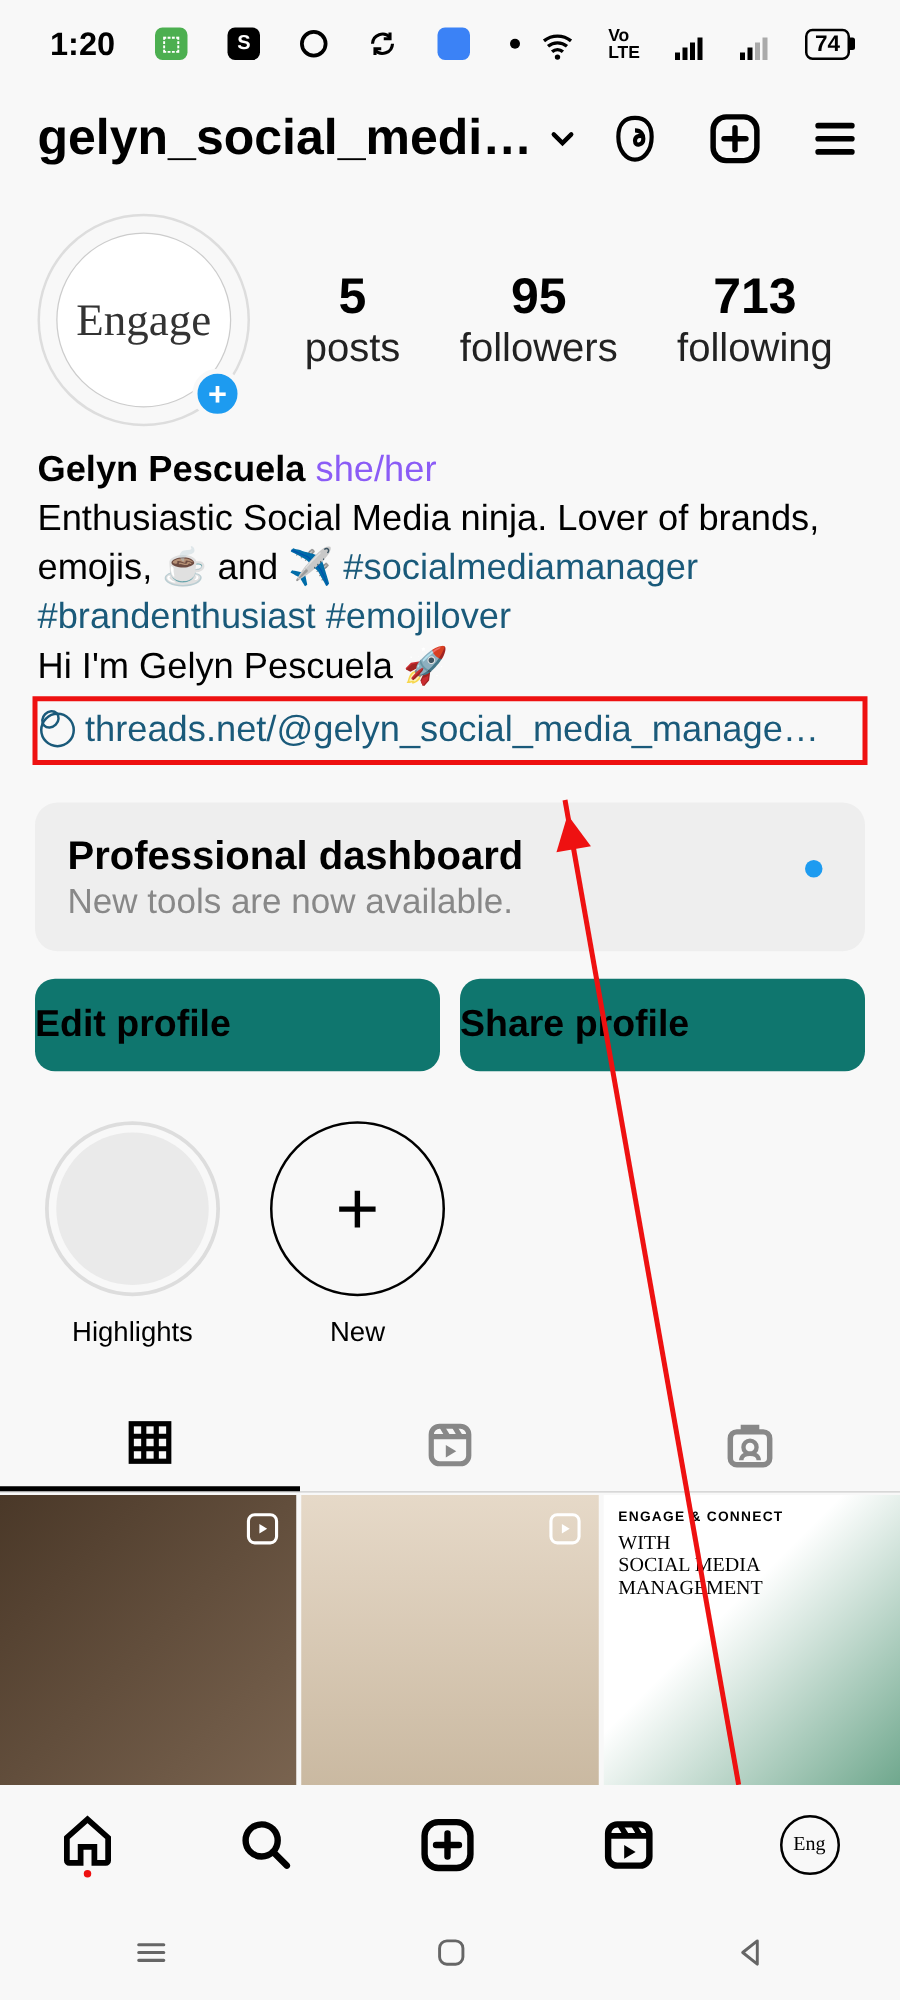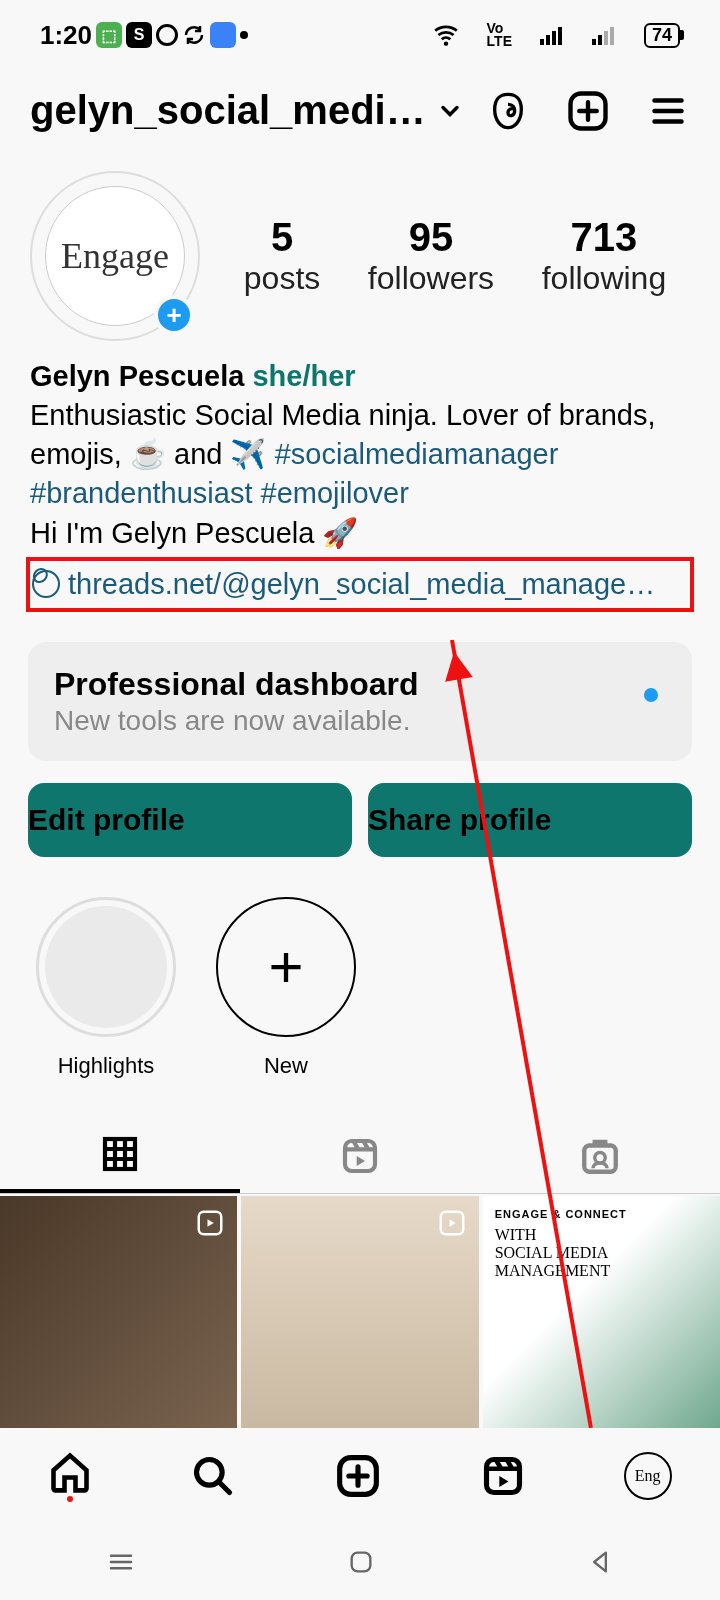--- a/index.html
+++ b/index.html
@@ -14,22 +14,22 @@
   }
   
   .status-bar {
     height: 70px;
     display: flex;
     align-items: center;
     padding: 0 40px;
     font-size: 26px;
     font-weight: 600;
   }
-  .status-left { display: flex; align-items: center; gap: 4px; }
-  .status-right { margin-left: auto; display: flex; align-items: center; gap: 28px; }
+  .status-left { display: flex; align-items: center; gap: 32px; }
+  .status-right { margin-left: auto; display: flex; align-items: flex-end; gap: 28px; }
   .sb-icon { width: 26px; height: 26px; border-radius: 6px; display:inline-flex;align-items:center;justify-content:center;font-size:16px;}
   .green { background:#4caf50;color:#fff;}
   .black { background:#000;color:#fff;}
   .ring { border:3px solid #000;border-radius:50%;width:22px;height:22px;}
   .blue-sq{background:#3b82f6;border-radius:6px;}
   .dot{width:8px;height:8px;border-radius:50%;background:#000;}
   .battery { border:2px solid #000;border-radius:6px;padding:0 6px;font-size:18px;position:relative;}
   .battery::after{content:'';position:absolute;right:-6px;top:5px;width:4px;height:10px;background:#000;border-radius:0 2px 2px 0;}
   .vo{font-size:14px;font-weight:700;line-height:0.9;}
 
@@ -47,21 +47,21 @@
   .avatar-wrap{position:relative;width:170px;height:170px;border:2px solid #ddd;border-radius:50%;display:flex;align-items:center;justify-content:center;}
   .avatar-inner{width:140px;height:140px;border-radius:50%;background:#fff;border:1px solid #ccc;display:flex;align-items:center;justify-content:center;font-family:cursive;font-size:36px;color:#333;}
   .avatar-add{position:absolute;bottom:4px;right:4px;width:40px;height:40px;border-radius:50%;background:#1d9bf0;border:4px solid #f8f8f8;display:flex;align-items:center;justify-content:center;color:#fff;font-size:26px;font-weight:700;}
   .stats{flex:1;display:flex;justify-content:space-around;text-align:center;}
   .stat-num{font-size:40px;font-weight:700;}
   .stat-lab{font-size:32px;color:#222;}
 
   
   .bio{padding:6px 30px 10px;font-size:29px;line-height:1.35;}
   .display-name{font-weight:600;}
-  .pronouns{color:#0f766e;font-weight:bold;}
+  .pronouns{color:#8b5cf6;}
   .hashtag,.link-text{color:#1a5a7a;}
   .link-row{border:4px solid #e11;padding:4px 2px;margin:4px -4px 0;display:flex;align-items:center;gap:8px;}
   .link-icon{width:28px;height:28px;border:2px solid #1a5a7a;border-radius:50%;transform:rotate(-45deg);display:inline-block;position:relative;flex-shrink:0;}
   .link-icon::before{content:'';position:absolute;left:6px;top:-5px;width:12px;height:10px;border:2px solid #1a5a7a;border-radius:50%;}
 
   
   .dash{margin:20px 28px 0;background:#eee;border-radius:18px;padding:24px 26px;position:relative;}
   .dash-title{font-size:32px;font-weight:700;}
   .dash-sub{font-size:28px;color:#888;margin-top:2px;}
   .dash-dot{position:absolute;right:34px;top:46px;width:14px;height:14px;border-radius:50%;background:#1d9bf0;}

